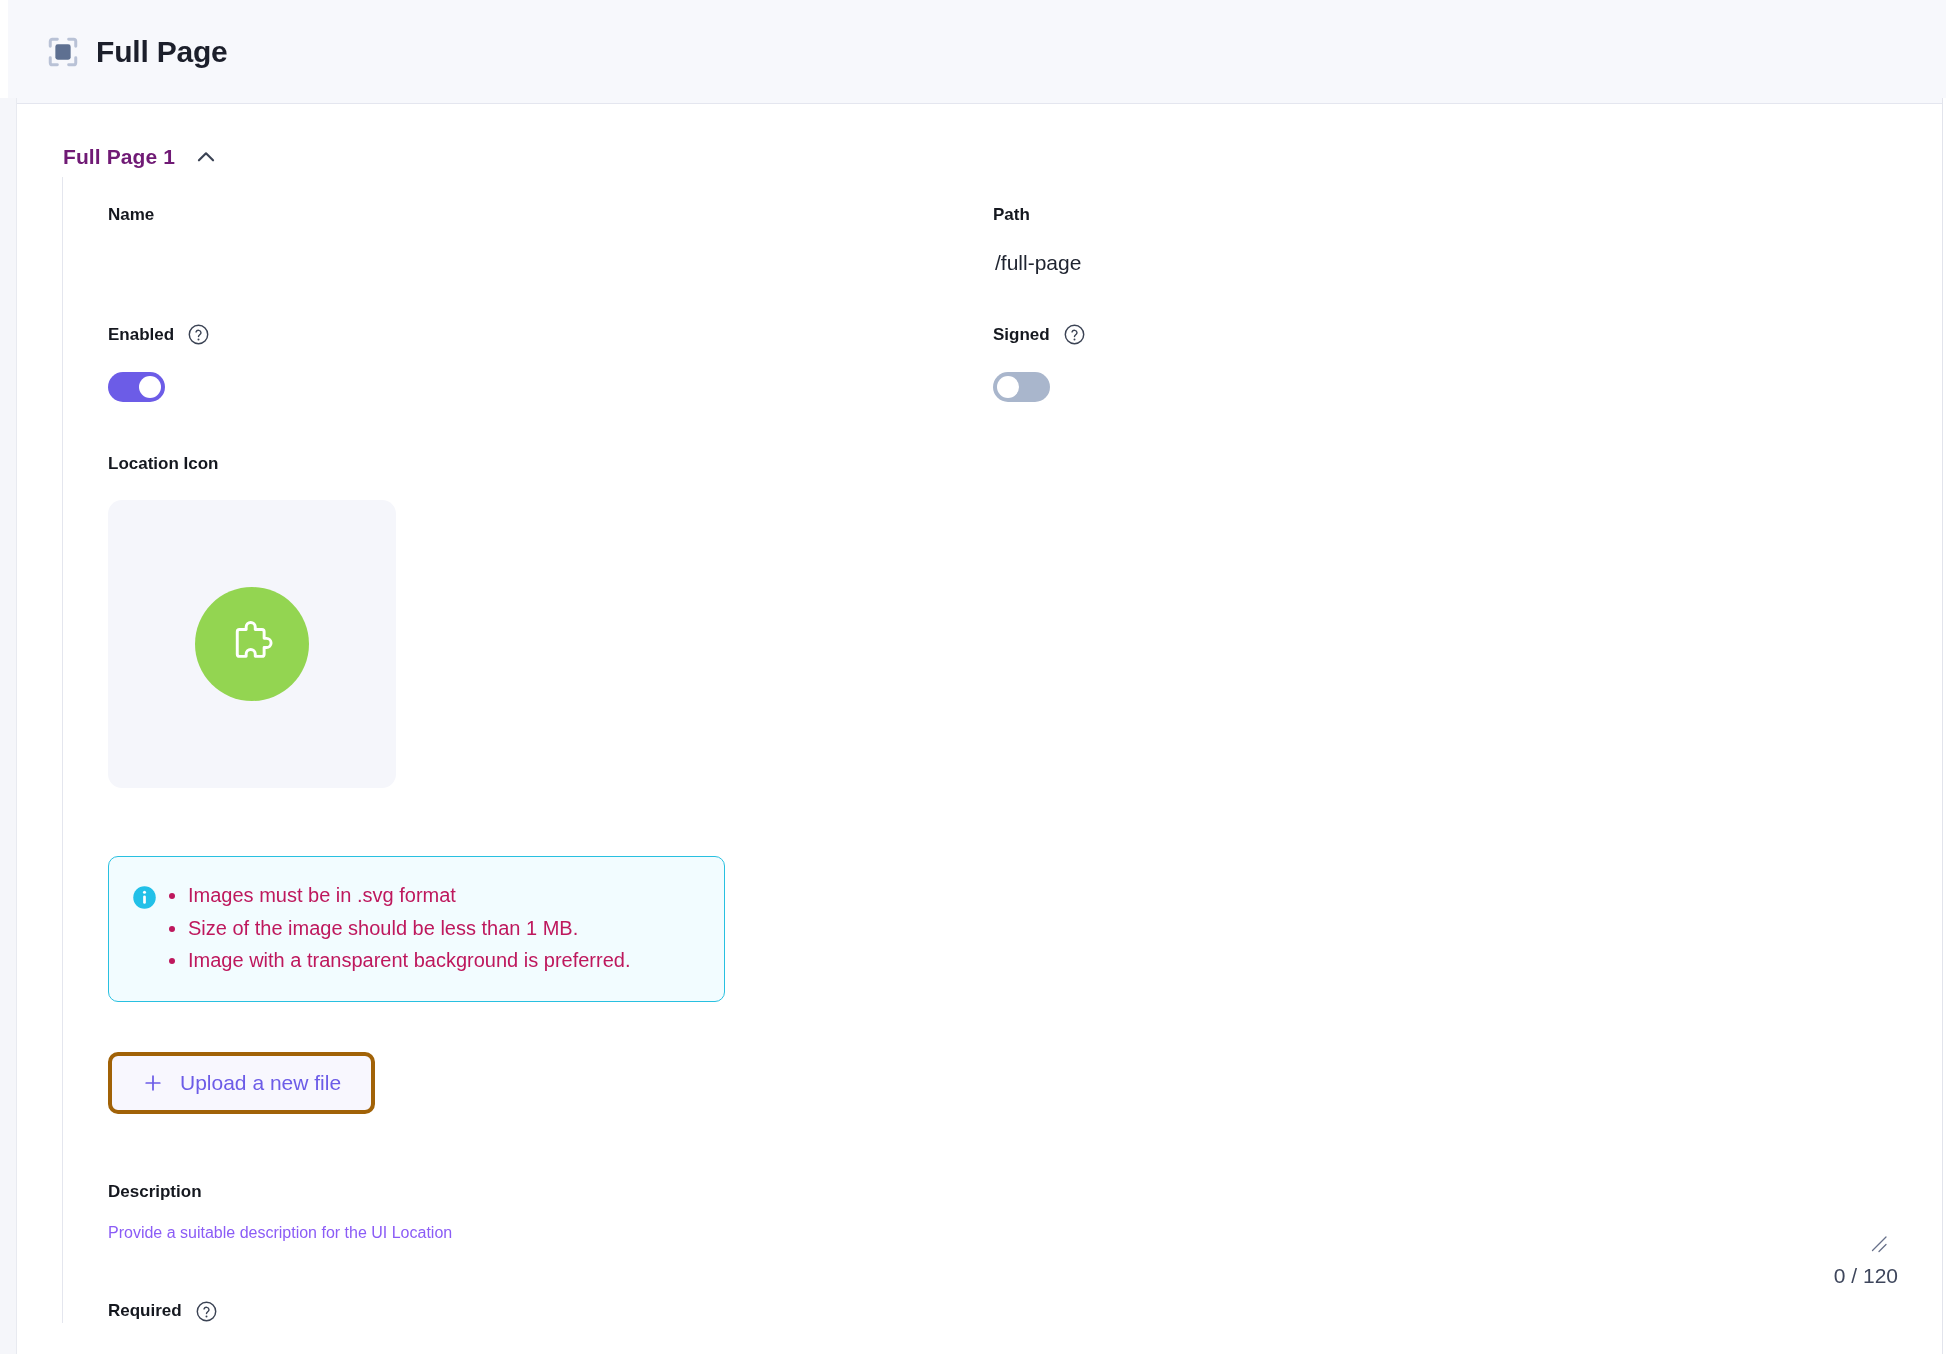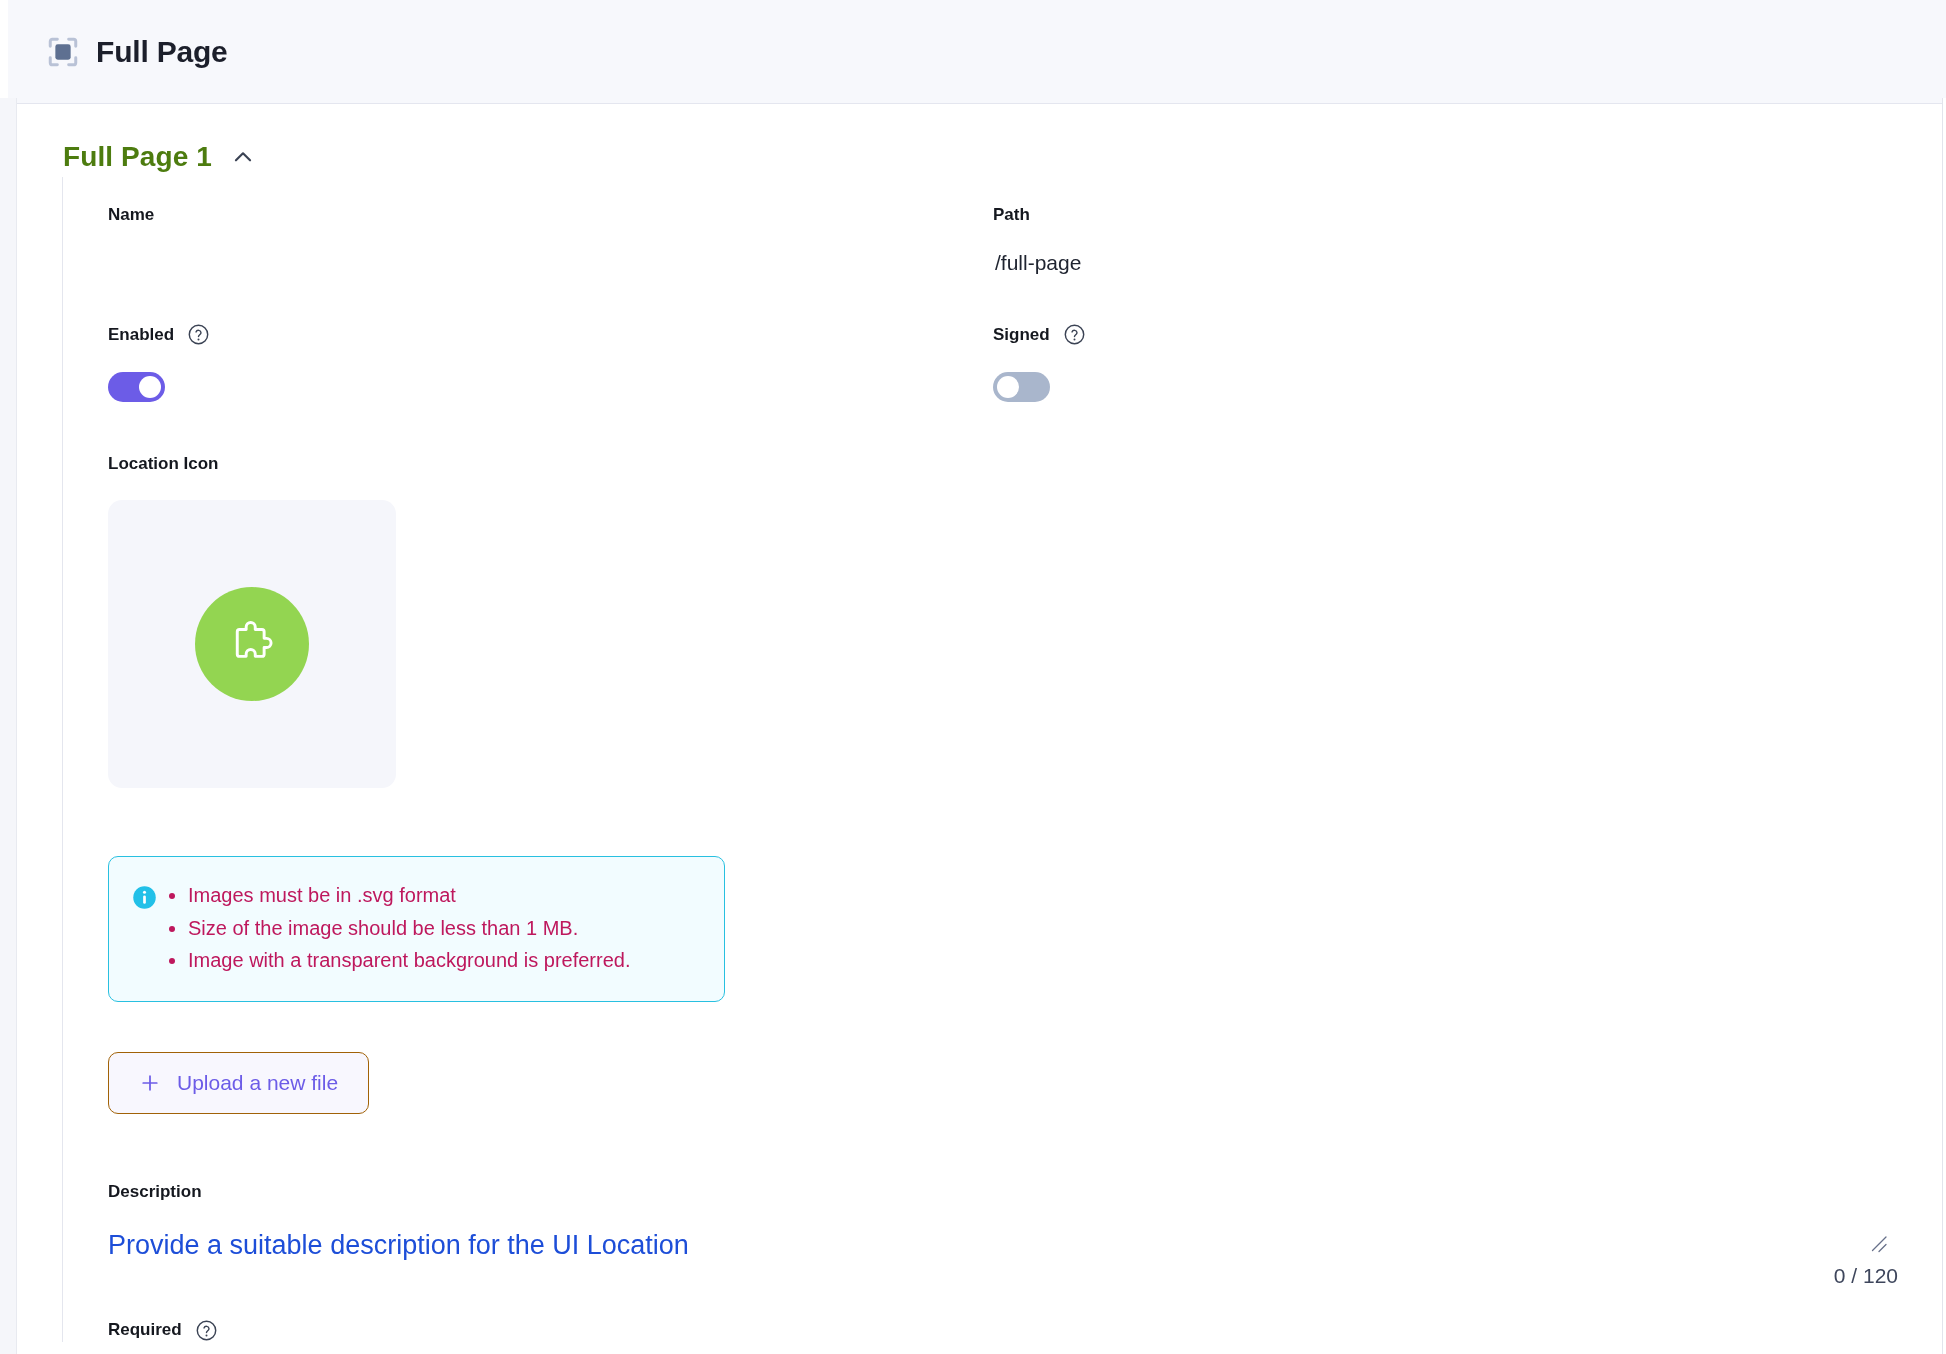--- a/index.html
+++ b/index.html
@@ -68,23 +68,23 @@
   }
   .section-header {
     display: flex;
     align-items: center;
     gap: 18px;
     padding: 38px 0 0 46px;
     height: 78px;
     cursor: pointer;
   }
   .section-title {
-    font-size: 28px;
+    font-size: 21px;
     font-weight: 700;
-    color: #4d7c0f;
+    color: #701a75;
     letter-spacing: 0.1px;
   }
   .chevron-up {
     width: 26px; height: 26px;
     display: block;
   }
 
   .section-body {
     margin-left: 45px;
     border-left: 1px solid #e4e6ee;
@@ -193,36 +193,36 @@
   }
 
   
   .upload-btn {
     margin-top: 50px;
     display: inline-flex;
     align-items: center;
     gap: 16px;
     height: 62px;
     padding: 0 30px;
-    border: 1px solid #a16207;
+    border: 4px solid #a16207;
     background: #f8f7fe;
     border-radius: 10px;
     color: #6c5ce7;
     font-size: 21px;
     font-family: "Liberation Sans", sans-serif;
     cursor: pointer;
   }
   .plus-svg { width: 22px; height: 22px; display: block; }
 
   
   .desc-block { margin-top: 68px; }
   .desc-placeholder {
-    font-size: 27px;
-    color: #1d4ed8;
-    margin-top: 28px;
+    font-size: 16px;
+    color: #8b5cf6;
+    margin-top: 22px;
     cursor: text;
   }
 
   .counter-wrap {
     position: absolute;
     right: 48px;
     top: 1232px;
     text-align: right;
   }
   .resize-handle {

